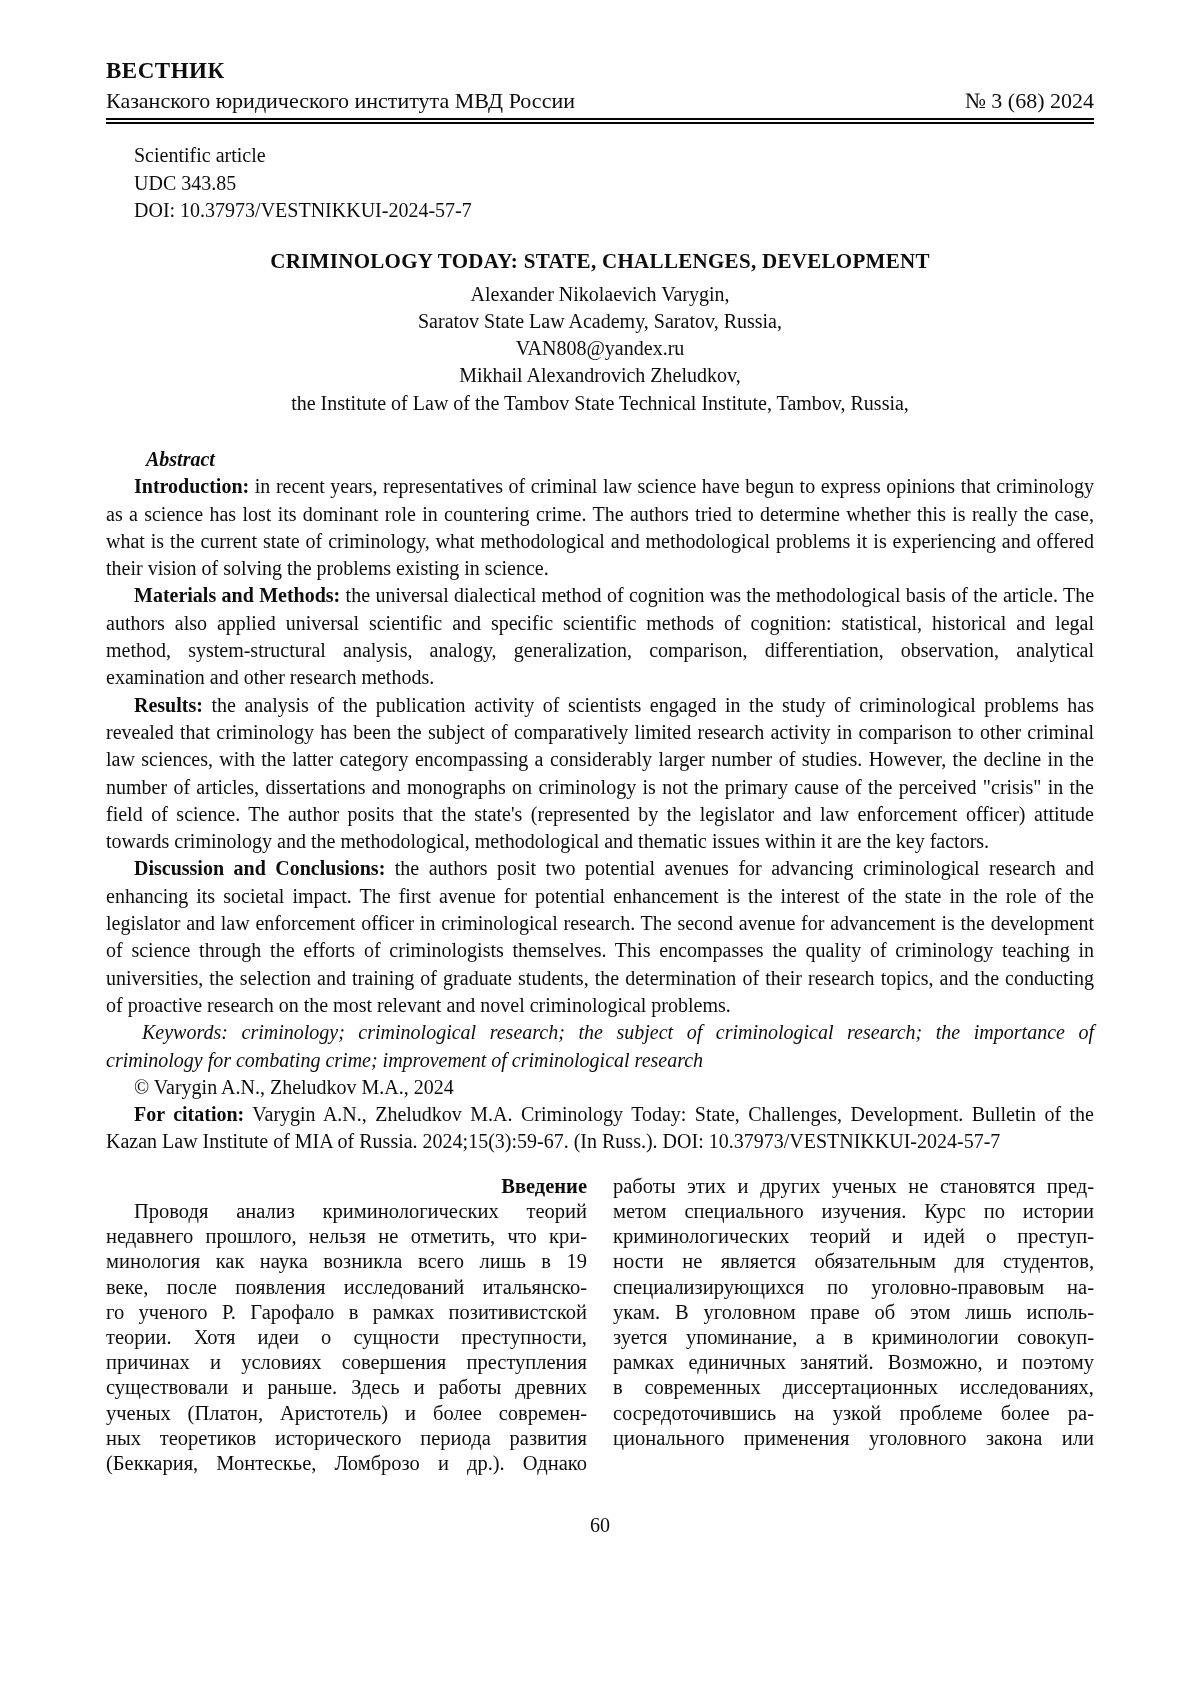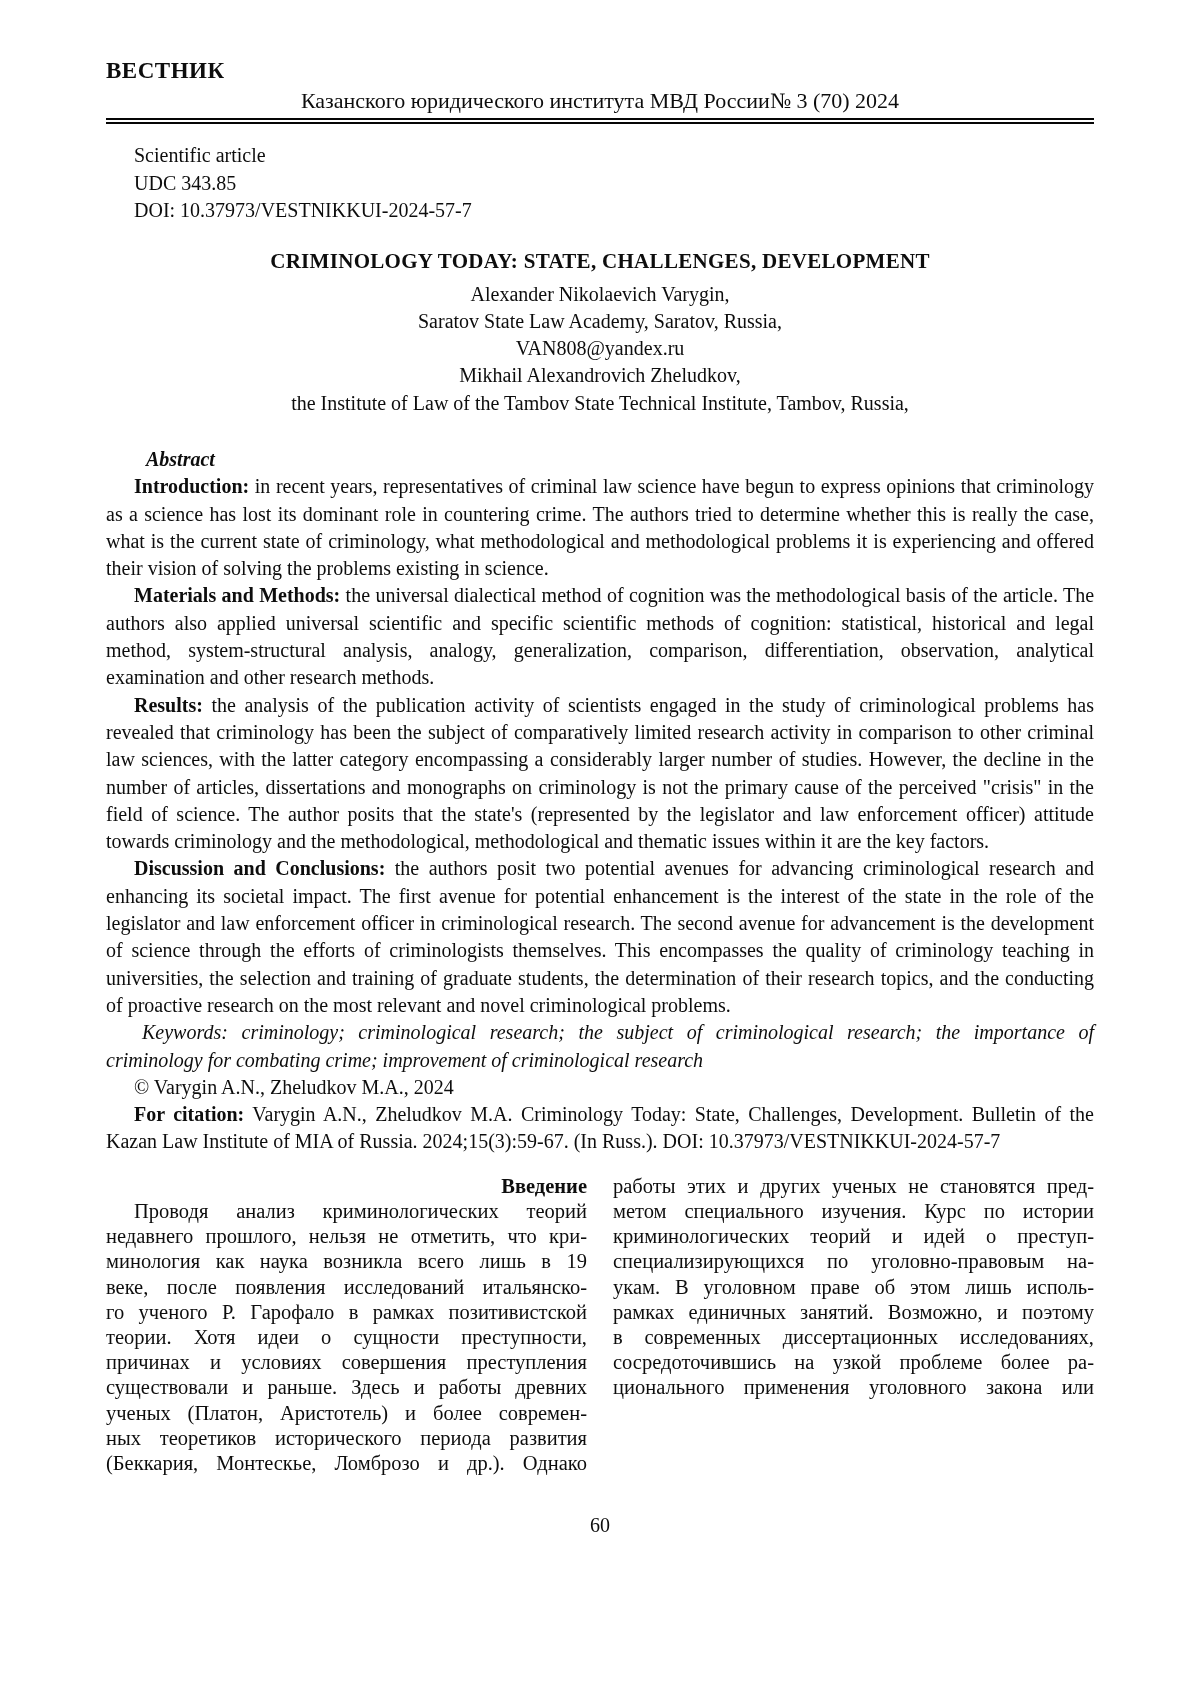--- a/index.html
+++ b/index.html
@@ -11,21 +11,21 @@
     margin: 12px auto;
     padding: 44px 106px 0 106px;
     background: #ffffff;
     color: #0d0d0d;
     font-family: "Liberation Serif", "DejaVu Serif", serif;
     overflow: hidden;
   }
 
   
   .j-title { font-size: 23px; font-weight: bold; line-height: 30px; letter-spacing: 0.5px; }
-  .j-row { display: flex; justify-content: center; align-items: baseline; font-size: 22px; line-height: 29px; }
+  .j-row { display: flex; justify-content: space-between; align-items: baseline; font-size: 22px; line-height: 29px; }
   .double-rule {
     margin-top: 3px;
     height: 2px;
     border-top: 2.5px solid #050505;
     border-bottom: 2px solid #050505;
   }
 
   
   .meta { margin: 18px 0 0 28px; font-size: 20px; line-height: 27.5px; }
 
@@ -60,21 +60,21 @@
 </style>
 </head>
 <body>
 
 <div class="page">
 
   <header>
     <div class="j-title">ВЕСТНИК</div>
     <div class="j-row">
       <span>Казанского юридического института МВД России</span>
-      <span>№ 3 (70) 2024</span>
+      <span>№ 3 (68) 2024</span>
     </div>
     <div class="double-rule"></div>
   </header>
 
   <section class="meta">
     <div>Scientific article</div>
     <div>UDC 343.85</div>
     <div>DOI: 10.37973/VESTNIKKUI-2024-57-7</div>
   </section>
 
@@ -114,22 +114,24 @@
           <div class="tline">ученых (Платон, Аристотель) и более современ-</div>
           <div class="tline">ных теоретиков исторического периода развития</div>
           <div class="tline">(Беккария, Монтескье, Ломброзо и др.). Однако</div>
         </div>
     </div>
     <div class="col col-right">
       <div>
           <div class="tline first">работы этих и других ученых не становятся пред-</div>
           <div class="tline">метом специального изучения. Курс по истории</div>
           <div class="tline">криминологических теорий и идей о преступ-</div>
+          <div class="tline">ности не является обязательным для студентов,</div>
           <div class="tline">специализирующихся по уголовно-правовым на-</div>
           <div class="tline">укам. В уголовном праве об этом лишь исполь-</div>
+          <div class="tline">зуется упоминание, а в криминологии совокуп-</div>
           <div class="tline">рамках единичных занятий. Возможно, и поэтому</div>
           <div class="tline">в современных диссертационных исследованиях,</div>
           <div class="tline">сосредоточившись на узкой проблеме более ра-</div>
           <div class="tline">ционального применения уголовного закона или</div>
         </div>
     </div>
   </section>
 
   <footer class="pageno">60</footer>
 

